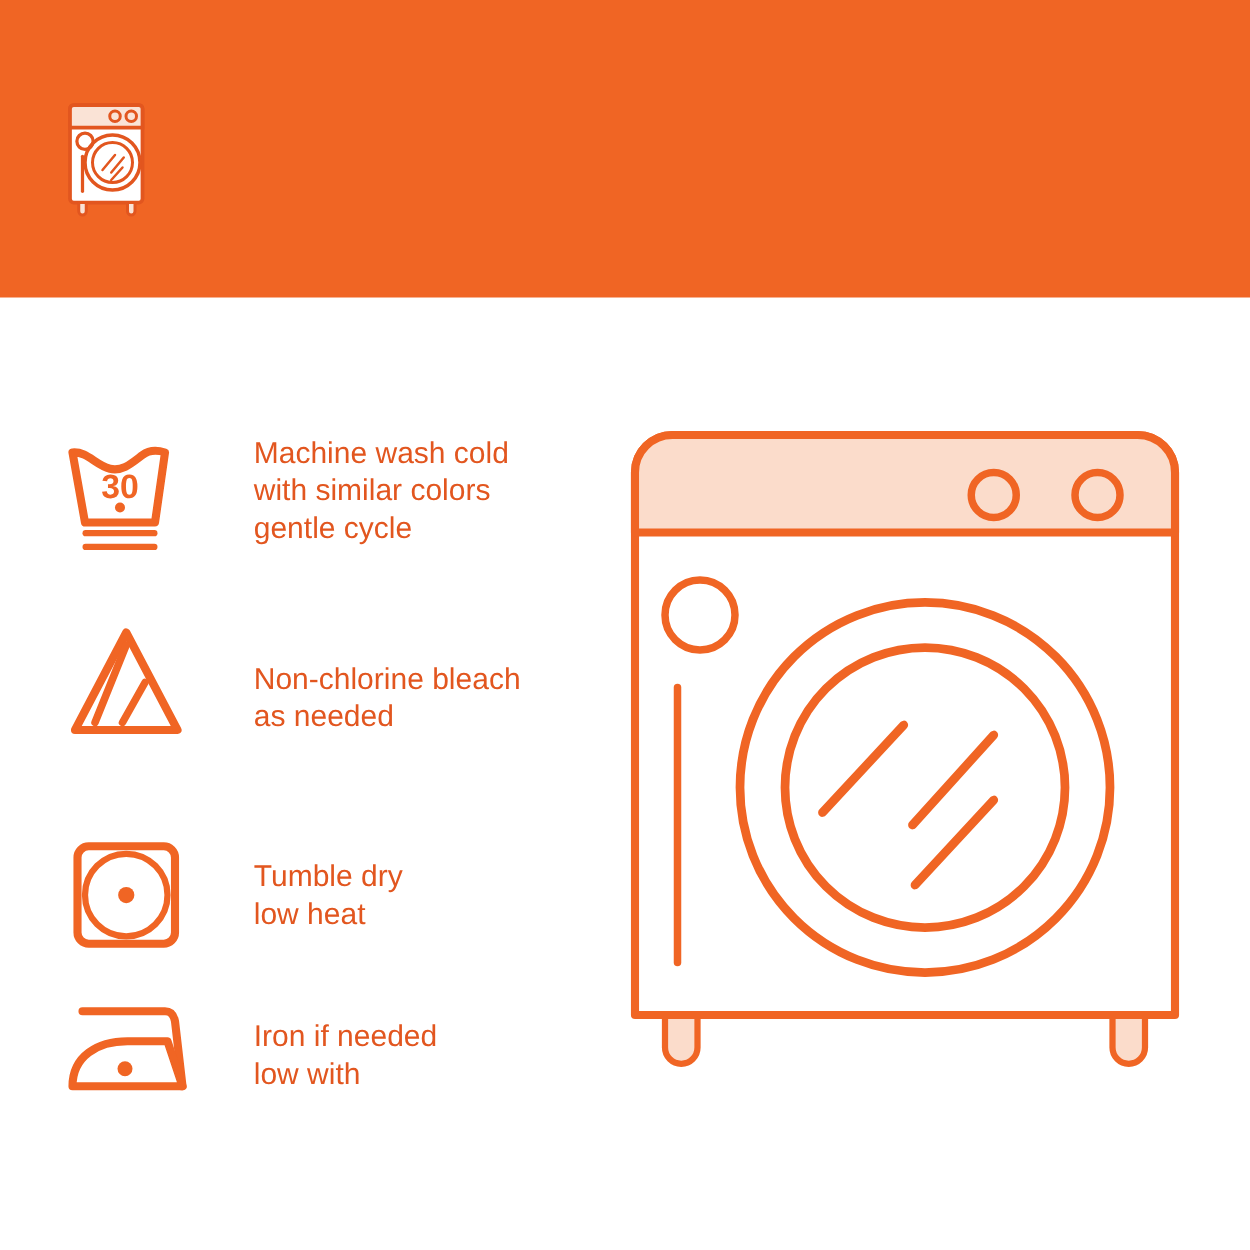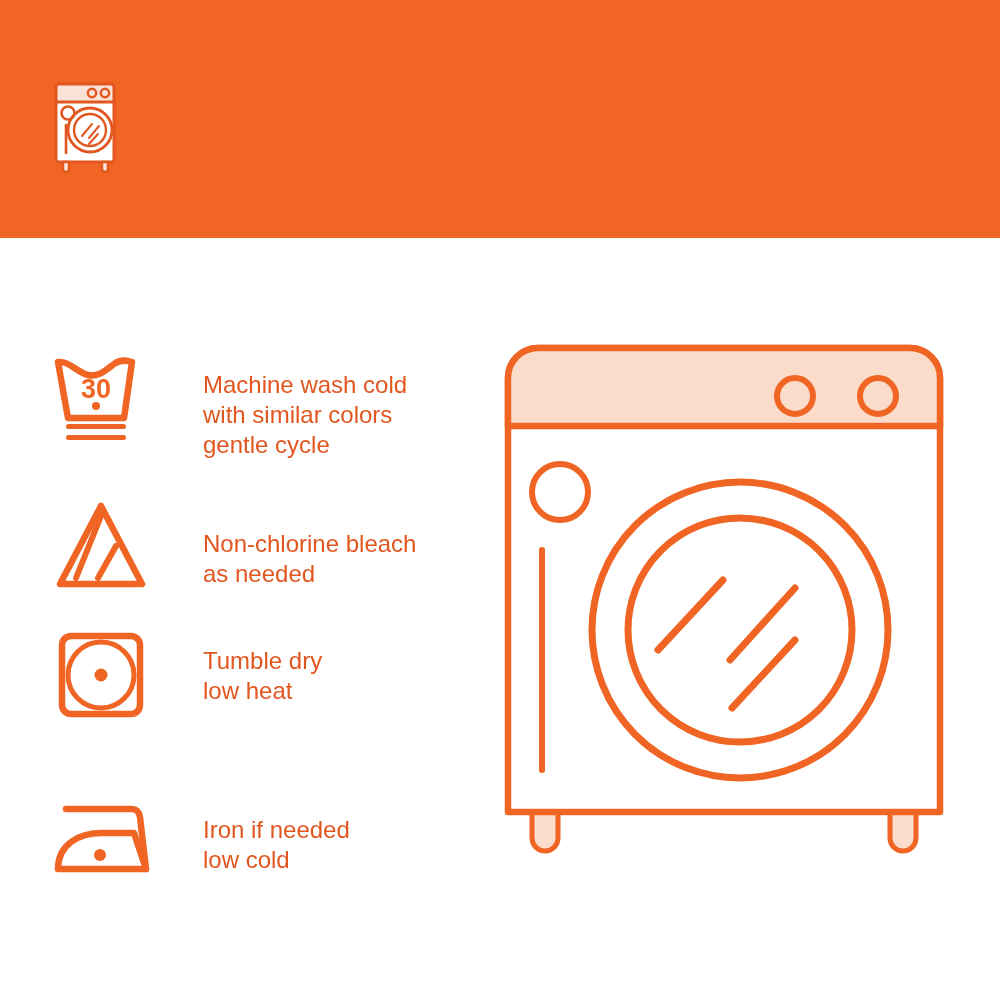--- a/index.html
+++ b/index.html
@@ -77,35 +77,35 @@
   .care-row {
     position: absolute;
     left: 0;
     width: 480px;
     height: 120px;
     display: flex;
     align-items: flex-start;
   }
   .care-row.r0 { top: 110px; }
   .care-row.r1 { top: 250px; align-items: center; }
-  .care-row.r2 { top: 386px; }
+  .care-row.r2 { top: 427px; }
   .care-row.r3 { top: 555px; }
 
   .care-icon {
     position: relative;
     width: 106px;
     height: 100px;
     margin-left: 50px;
     flex: none;
   }
   .care-icon svg { display: block; }
 
   .care-text {
     margin-left: 47px;
-    margin-top: 22px;
+    margin-top: 0;
     color: #E2561F;
     font-size: 24px;
     line-height: 30px;
     font-weight: 400;
     white-space: pre-line;
   }
   .care-row.r1 .care-text { margin-top: 22px; }
   .care-row.r2 .care-text { margin-top: 22px; }
   .care-row.r3 .care-text { margin-top: 22px; }
 
@@ -202,21 +202,21 @@
       <div class="care-icon">
         <svg width="106" height="100" viewBox="0 0 106 100" fill="none" xmlns="http://www.w3.org/2000/svg">
 
           <path d="M16 16 L 82 16 C 87 16, 89 19, 90 24 L 96 76" fill="none" stroke="#F06524" stroke-width="6.5" stroke-linecap="round" stroke-linejoin="round"></path>
 
           <path d="M8 76 C 8 52, 28 40, 52 40 L 84 40 L 96 76 Z" fill="none" stroke="#F06524" stroke-width="6.5" stroke-linejoin="round" stroke-linecap="round"></path>
           <circle cx="50" cy="62" r="6" fill="#F06524"></circle>
         </svg>
       </div>
       <div class="care-text">Iron if needed
-low cold</div>
+low with</div>
     </div>
 
   </div>
 
   <div class="washer">
     <svg width="470" height="600" viewBox="0 0 470 600" fill="none" xmlns="http://www.w3.org/2000/svg">
 
       <g>
         <path d="M42 478 v 30 a 13 13 0 0 0 26 0 v -30 z" fill="#FBDCCB" stroke="#F06524" stroke-width="5"></path>
         <path d="M400 478 v 30 a 13 13 0 0 0 26 0 v -30 z" fill="#FBDCCB" stroke="#F06524" stroke-width="5"></path>

